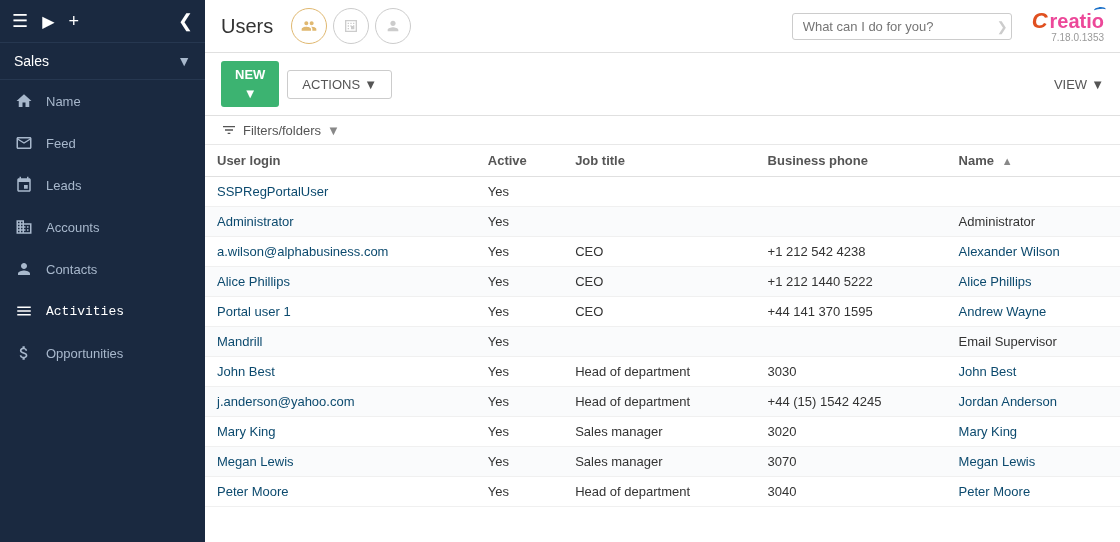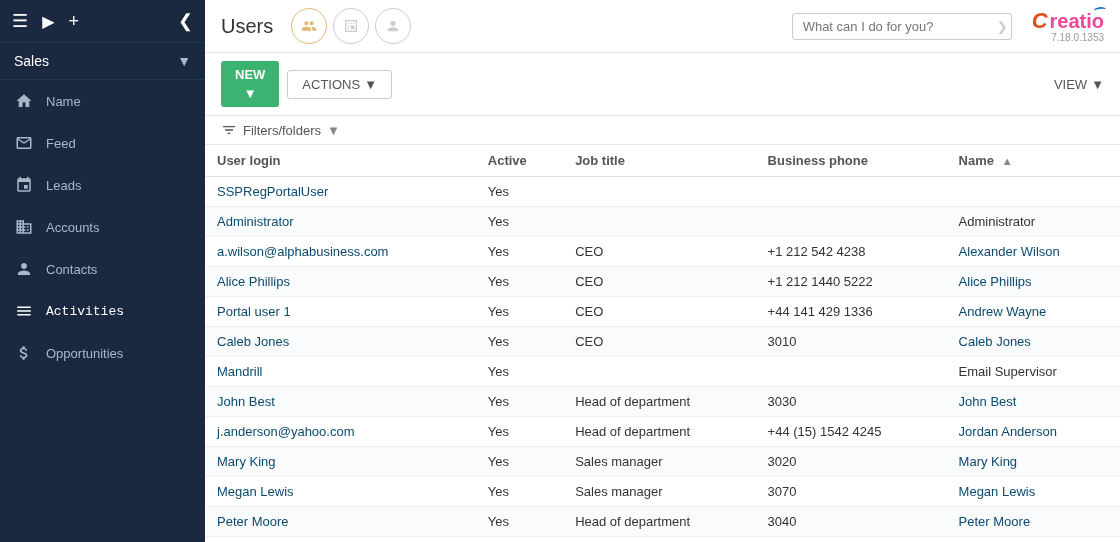--- a/index.html
+++ b/index.html
@@ -375,29 +375,22 @@
             <td class="link">Alice Phillips</td>
             <td>Yes</td>
             <td>CEO</td>
             <td>+1 212 1440 5222</td>
             <td class="link">Alice Phillips</td>
           </tr>
           <tr>
             <td class="link">Portal user 1</td>
             <td>Yes</td>
             <td>CEO</td>
-            <td>+44 141 429 1336</td>
+            <td>+44 141 370 1595</td>
             <td class="link">Andrew Wayne</td>
-          </tr>
-          <tr>
-            <td class="link">Caleb Jones</td>
-            <td>Yes</td>
-            <td>CEO</td>
-            <td>3010</td>
-            <td class="link">Caleb Jones</td>
           </tr>
           <tr>
             <td class="link">Mandrill</td>
             <td>Yes</td>
             <td></td>
             <td></td>
             <td>Email Supervisor</td>
           </tr>
           <tr>
             <td class="link">John Best</td>

